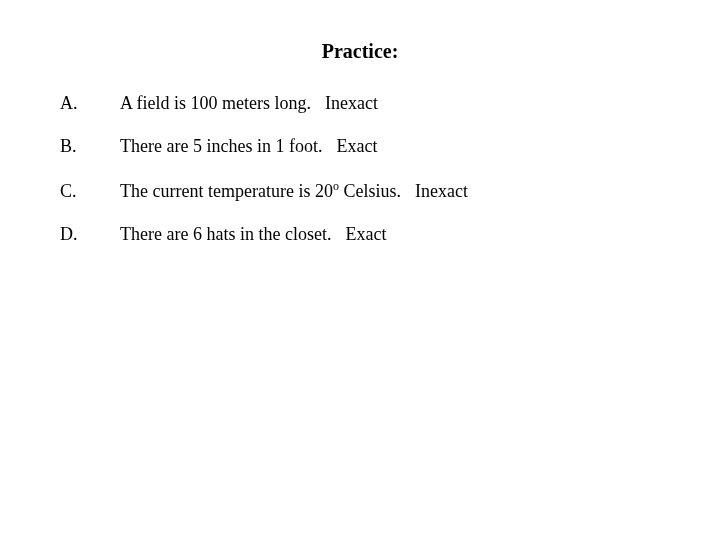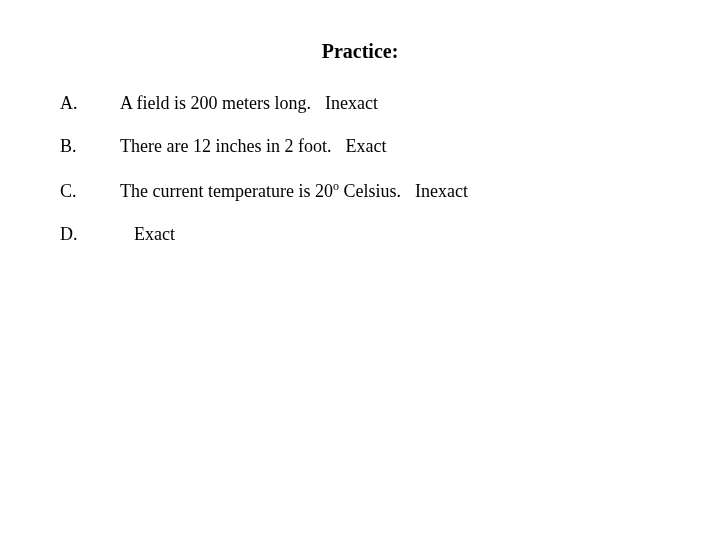--- a/index.html
+++ b/index.html
@@ -72,35 +72,36 @@
 <body>
 
 <div class="page">
   <div class="title">Practice:</div>
 
 
   <div class="qa-list">
 
     <div class="qa-row">
       <span class="letter">A.</span>
-      <span class="question-text">A field is 200 meters long.</span>
+      <span class="question-text">A field is 100 meters long.</span>
       <span class="answer">Inexact</span>
     </div>
 
     <div class="qa-row">
       <span class="letter">B.</span>
-      <span class="question-text">There are 12 inches in 2 foot.</span>
+      <span class="question-text">There are 5 inches in 1 foot.</span>
       <span class="answer">Exact</span>
     </div>
 
     <div class="qa-row">
       <span class="letter">C.</span>
       <span class="question-text">The current temperature is 20<sup>o</sup> Celsius.</span>
       <span class="answer">Inexact</span>
     </div>
 
     <div class="qa-row">
       <span class="letter">D.</span>
+      <span class="question-text">There are 6 hats in the closet.</span>
       <span class="answer">Exact</span>
     </div>
 
   </div>
 </div>
 
 </body></html>

